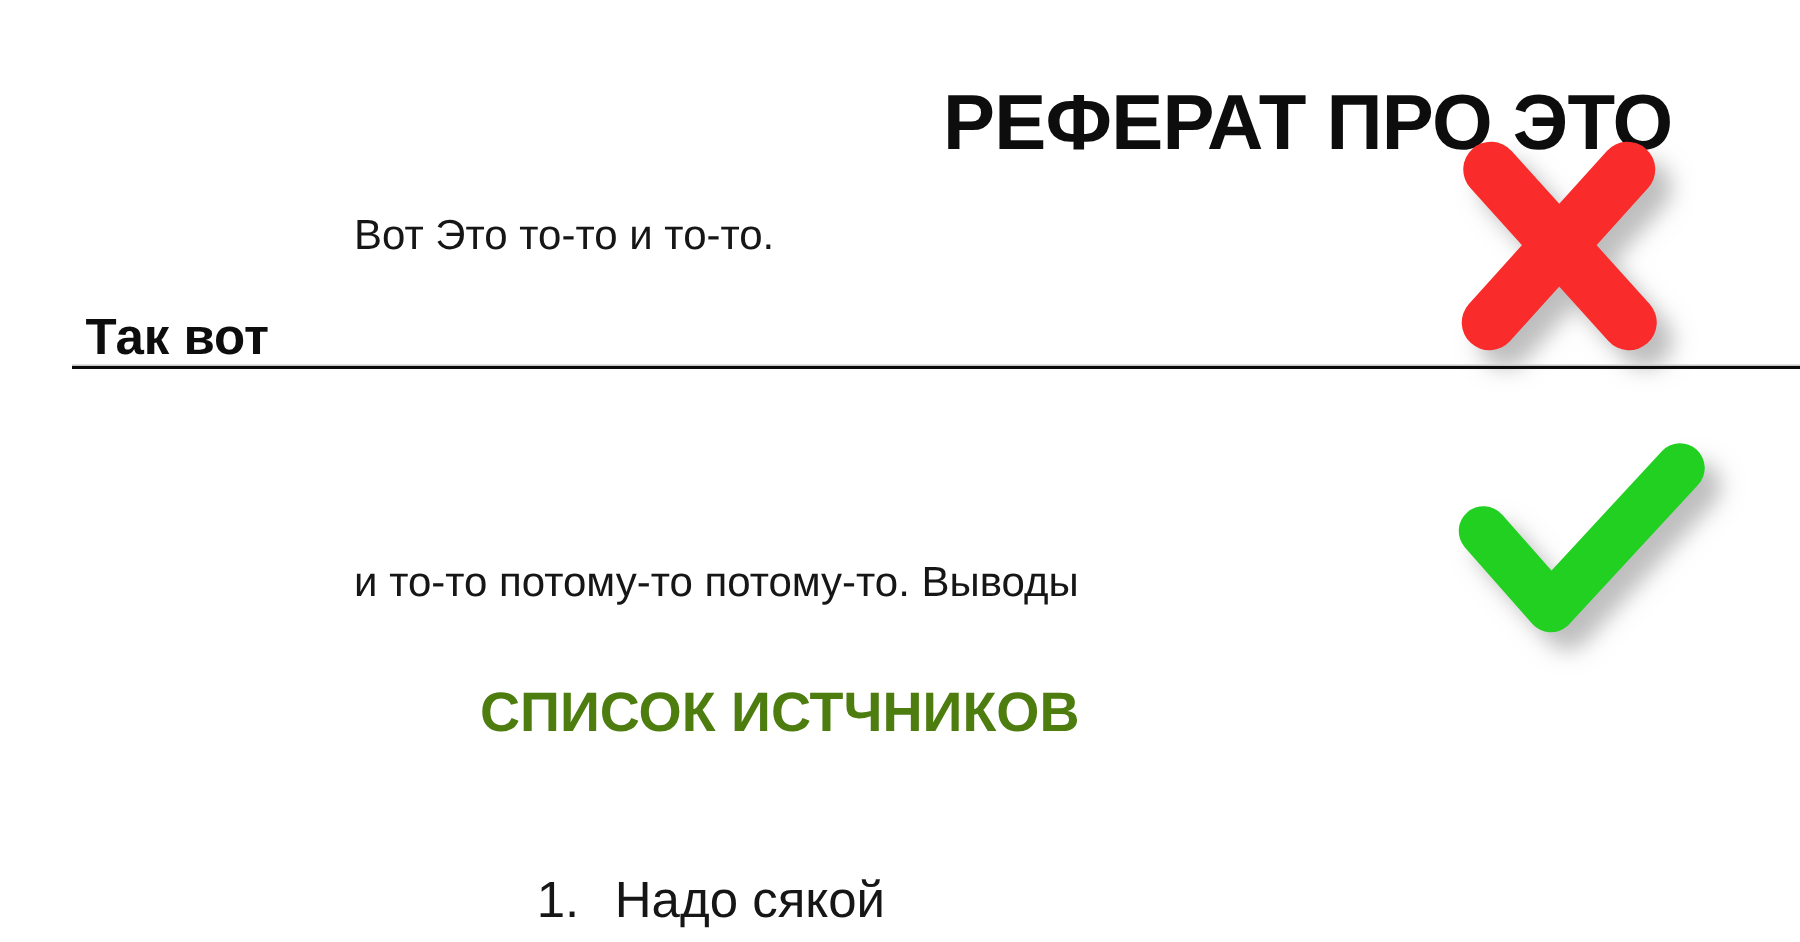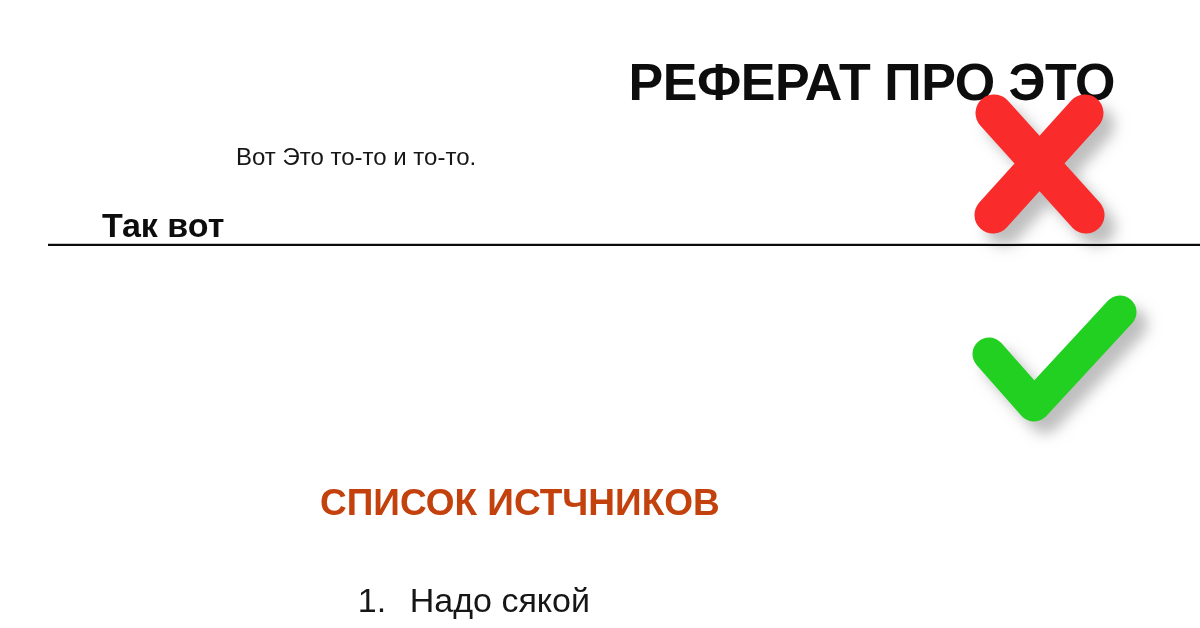--- a/index.html
+++ b/index.html
@@ -31,26 +31,26 @@
   }
   .row-label {
     position: absolute;
     left: 57px;
     font-size: 34px;
     font-weight: 700;
     line-height: 50px;
     color: #0d0d0d;
     white-space: pre;
   }
-  .label-dont { top: 100px; margin-left: 45px; }
+  .label-dont { top: 100px; }
   .label-do   { top: 320px; }
   .body-text {
     position: absolute;
     left: 236px;
-    font-size: 24px;
+    font-size: 28px;
     line-height: 48px;
     color: #161616;
     white-space: pre;
   }
   .dont-body { top: 133px; }
   .do-body   { top: 268px; }
   .divider {
     position: absolute;
     top: 243px;
     left: 48px;
@@ -62,24 +62,24 @@
     position: absolute;
   }
   .mark svg {
     filter: drop-shadow(11px 12px 7px rgba(125,125,125,0.50));
   }
   .cross-mark { left: 968px; top: 94px; }
   .check-mark { left: 968px; top: 290px; }
   .sources-heading {
     position: absolute;
     left: 320px;
-    top: 482px;
+    top: 454px;
     font-size: 37px;
     font-weight: 700;
-    color: #c2410c;
+    color: #4d7c0f;
     white-space: pre;
   }
   .source-item {
     position: absolute;
     left: 320px;
     font-size: 34px;
     color: #161616;
     white-space: pre;
   }
   .source-item .num {
@@ -109,20 +109,21 @@
   </div>
 
   <div class="divider">
     <div class="shine"></div>
     <div class="line"></div>
   </div>
 
   <div class="row-label label-do">
   </div>
   <div class="body-text do-body">
+    <div>и то-то потому-то потому-то. Выводы</div>
     
     
   </div>
 
   <div class="mark check-mark">
     <svg width="175" height="145" viewBox="0 0 175 145" aria-hidden="true">
       <path d="M21 64 L66 115 L152 22" fill="none" stroke-width="33" stroke-linecap="round" stroke-linejoin="round" stroke="#21d021"></path>
     </svg>
   </div>
 

